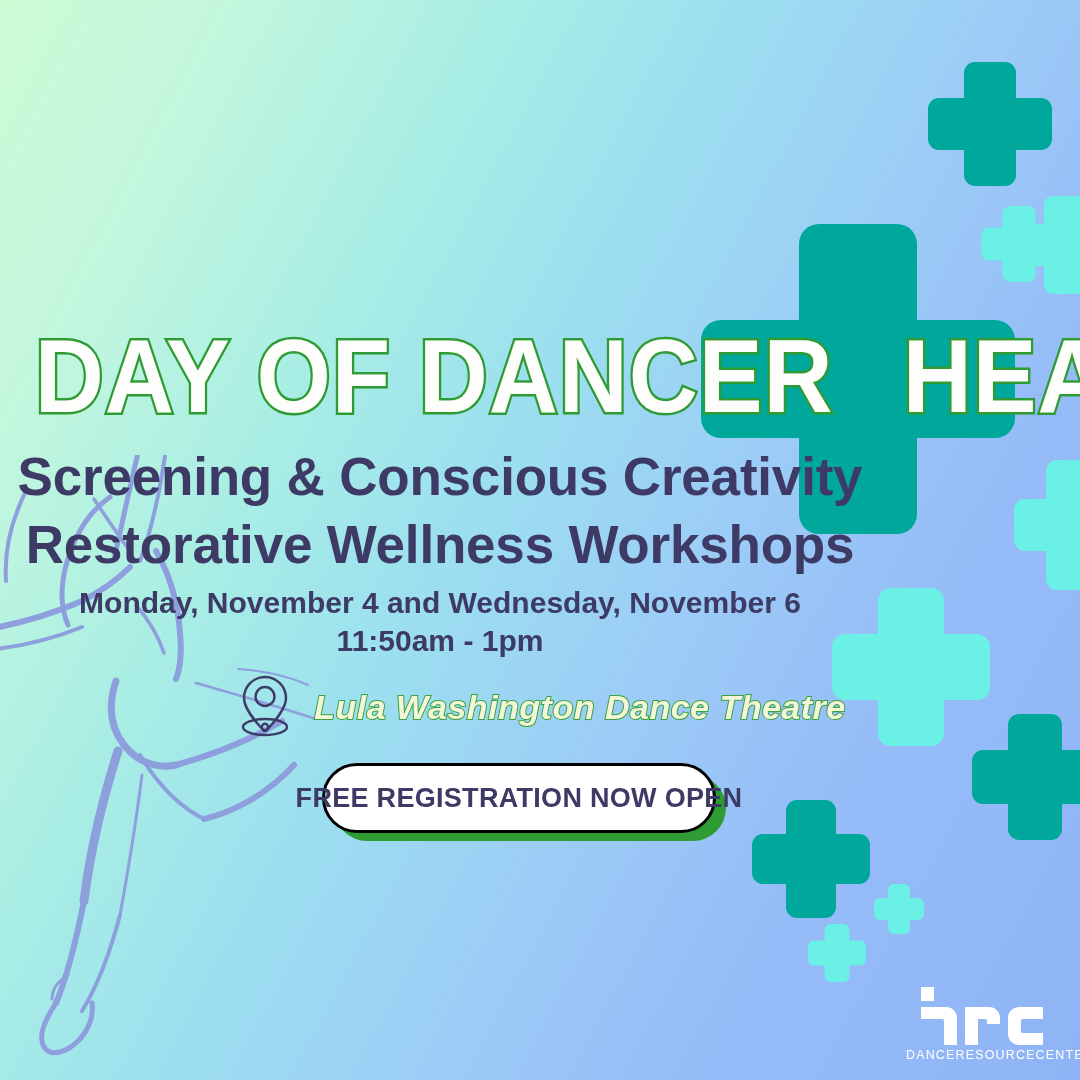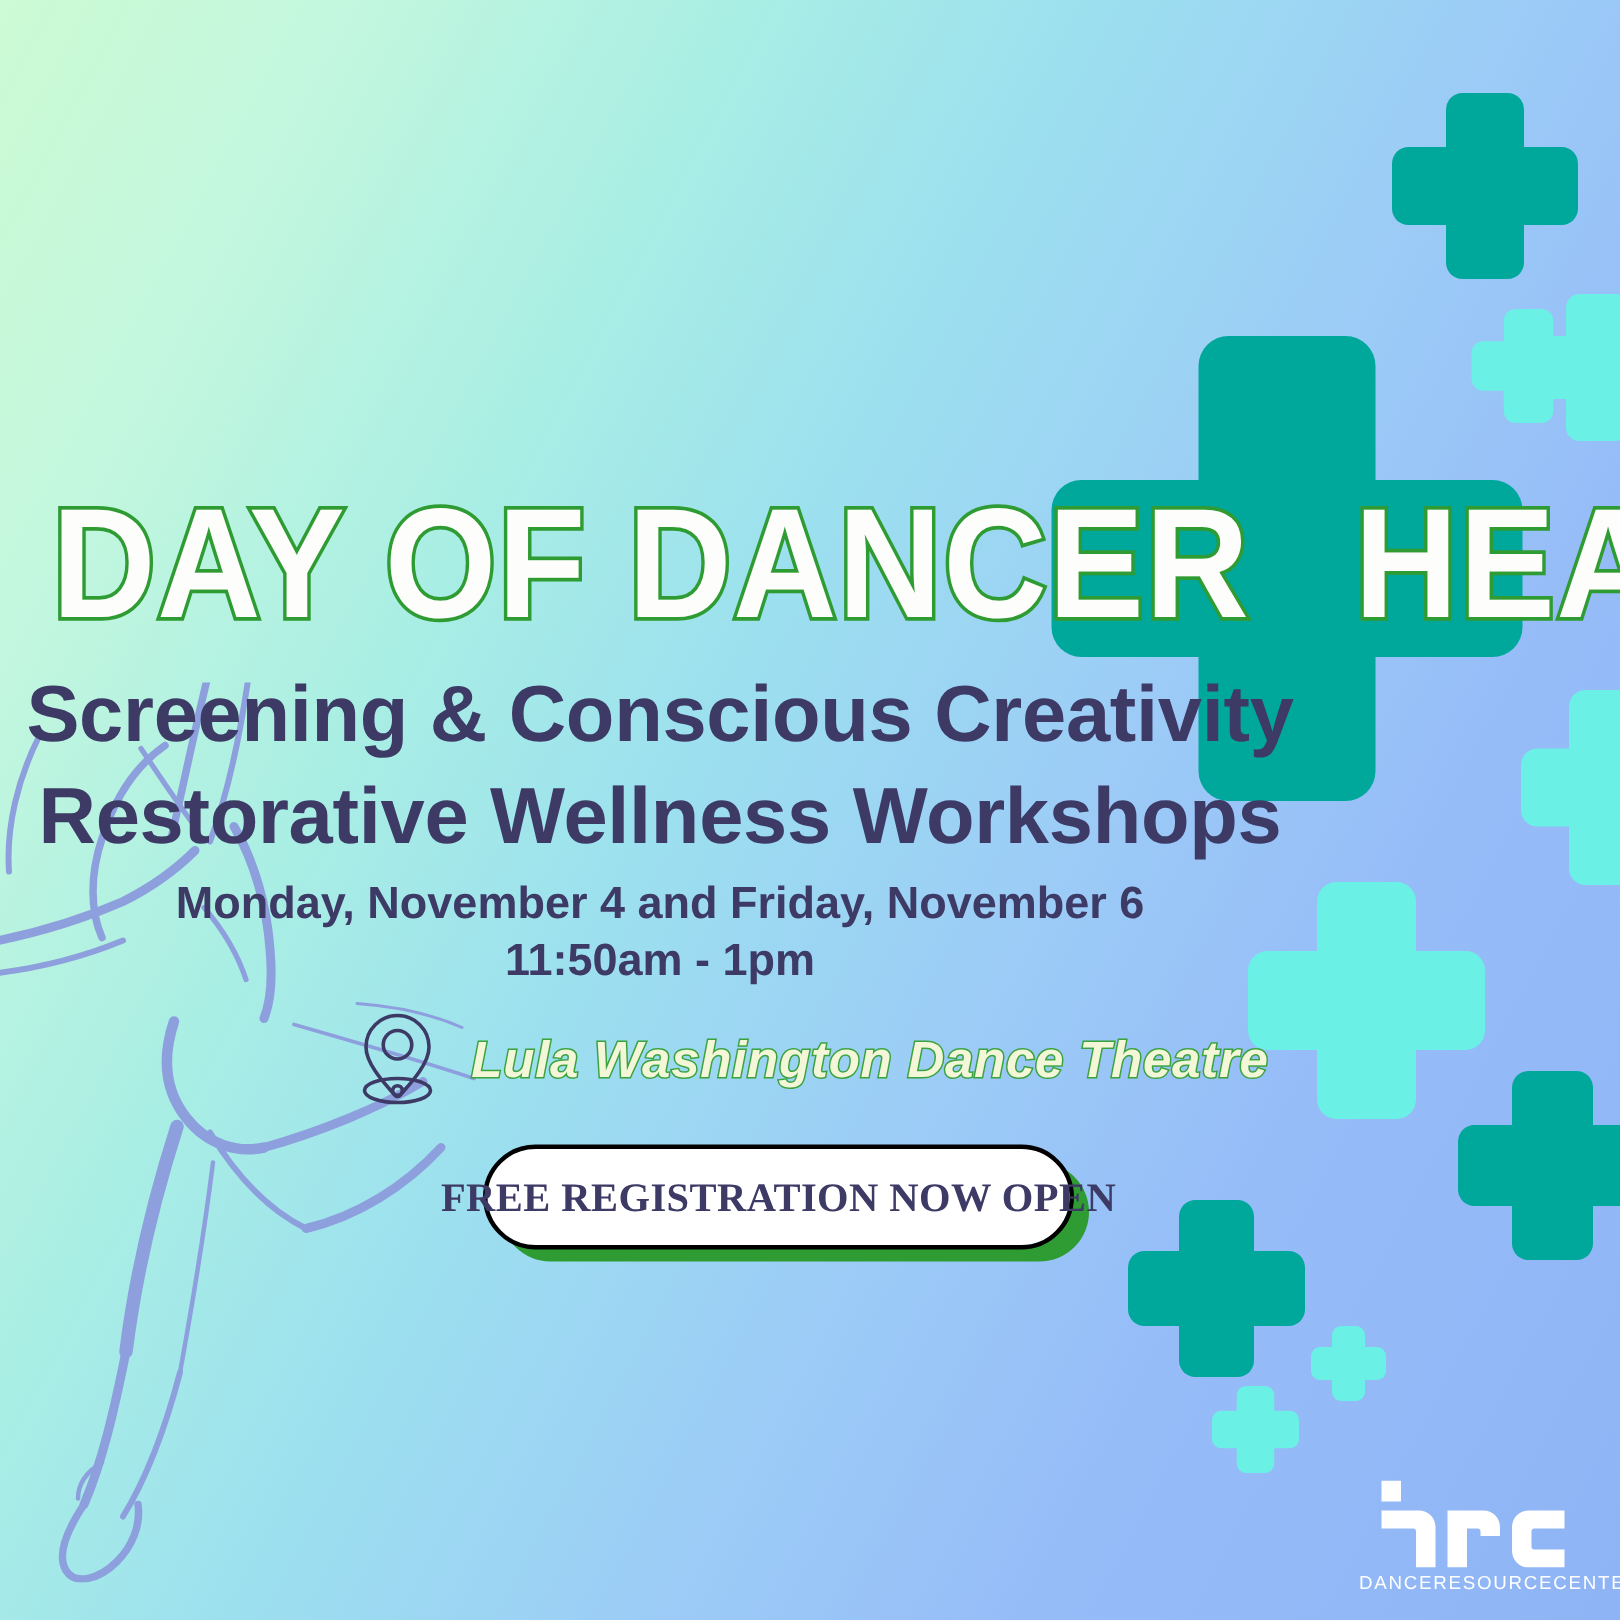--- a/index.html
+++ b/index.html
@@ -95,21 +95,21 @@
     position:absolute;left:322px;top:763px;width:404px;height:78px;
   }
   #cta-shadow{
     position:absolute;left:12px;top:12px;width:392px;height:66px;
     background:#2f9b33;border-radius:40px;
   }
   #cta-button{
     position:absolute;left:0;top:0;width:388px;height:64px;
     background:#ffffff;border:3px solid #000000;border-radius:40px;
     display:flex;align-items:center;justify-content:center;
-    font-family:Liberation Serif, serif;
+    font-family:Liberation Sans, sans-serif;
     font-weight:700;font-size:27px;letter-spacing:.3px;
     color:#3d3a66;white-space:nowrap;
     cursor:pointer;
   }
 
   
   #logo{position:absolute;right:22px;bottom:18px;width:152px;}
   #logo svg{display:block;width:126px;height:58px;margin:0 auto;}
   #logo-word{
     text-align:center;color:#ffffff;
@@ -197,21 +197,21 @@
       <path d="M248 214 C276 216 300 222 318 230" stroke-width="2"></path>
     </svg>
   </div>
 
   <div id="headline">
     <span class="word">DAY OF DANCER</span><span class="word" style="margin-left:18px;">HEALTH</span>
   </div>
 
   <div class="sub" id="sub1">Screening &amp; Conscious Creativity</div>
   <div class="sub" id="sub2">Restorative Wellness Workshops</div>
-  <div class="sub" id="date">Monday, November 4 and Friday, November 6</div>
+  <div class="sub" id="date">Monday, November 4 and Wednesday, November 6</div>
   <div class="sub" id="time">11:50am - 1pm</div>
 
   <div id="venue-row">
     <svg id="pin-icon" viewBox="0 0 62 66" fill="none" xmlns="http://www.w3.org/2000/svg" stroke="#3d3a66" stroke-width="2.4">
       <ellipse cx="31" cy="55" rx="22" ry="8"></ellipse>
       <path d="M31 5 C19.4 5 10 14.4 10 26 C10 38 24 52 29.3 58.2 C30.2 59.3 31.8 59.3 32.7 58.2 C38 52 52 38 52 26 C52 14.4 42.6 5 31 5 Z"></path>
       <circle cx="31" cy="24.5" r="9.5"></circle>
       <circle cx="31" cy="55" r="3.2"></circle>
     </svg>
     <span id="venue-text">Lula Washington Dance Theatre</span>

